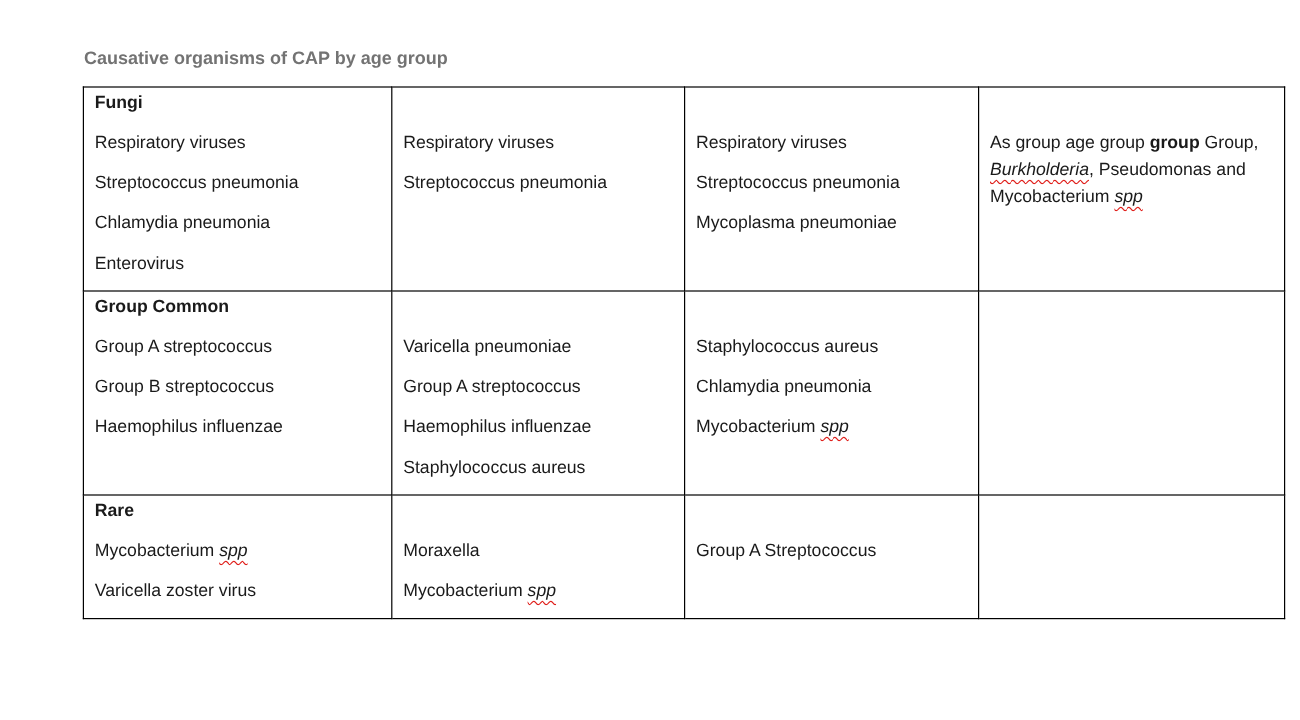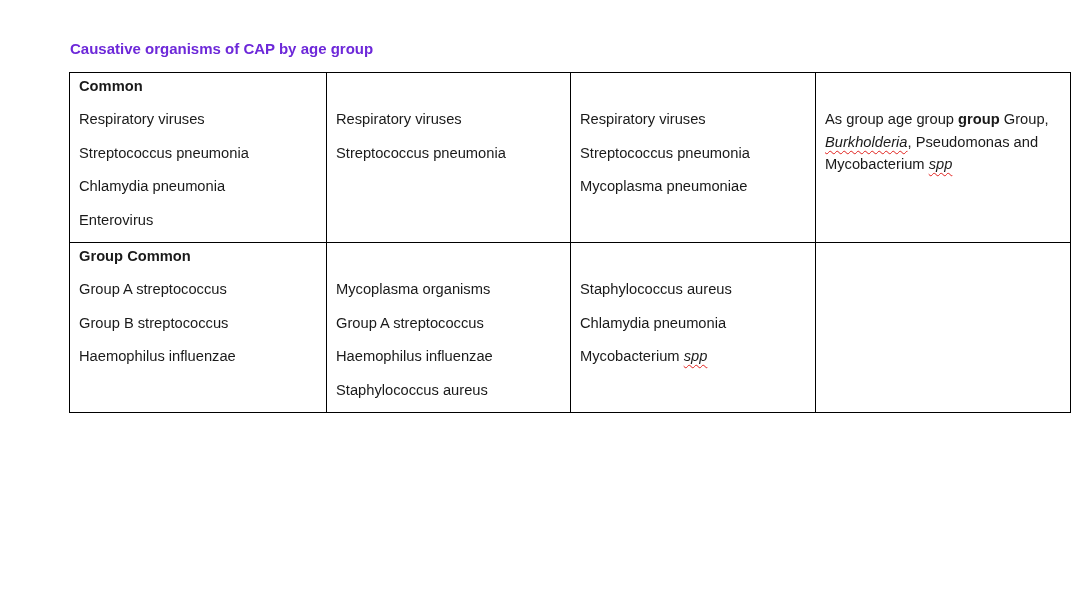--- a/index.html
+++ b/index.html
@@ -15,21 +15,21 @@
     overflow: hidden;
     font-family: "Liberation Sans", sans-serif;
     color: #1a1a1a;
   }
   .doc-title {
     position: absolute;
     left: 70px;
     top: 40px;
     font-size: 15px;
     font-weight: bold;
-    color: #6d28d9;
+    color: #737373;
     white-space: nowrap;
   }
   table.cap-table {
     position: absolute;
     left: 69px;
     top: 72px;
     border-collapse: collapse;
     table-layout: fixed;
     width: 1001px;
   }
@@ -85,21 +85,21 @@
       <col class="col-1">
         <col class="col-2">
         <col class="col-3">
         <col class="col-4">
     </colgroup>
 
     <tbody>
 
     <tr class="row-common">
       <td>
-        <p class="item bold">Common</p>
+        <p class="item bold">Fungi</p>
         <p class="item">Respiratory viruses</p>
         <p class="item">Streptococcus pneumonia</p>
         <p class="item">Chlamydia pneumonia</p>
         <p class="item">Enterovirus</p>
       </td>
       <td>
         <p class="item"></p>
         <p class="item">Respiratory viruses</p>
         <p class="item">Streptococcus pneumonia</p>
       </td>
@@ -117,30 +117,47 @@
 
     <tr class="row-less-common">
       <td>
         <p class="item bold">Group Common</p>
         <p class="item">Group A streptococcus</p>
         <p class="item">Group B streptococcus</p>
         <p class="item">Haemophilus influenzae</p>
       </td>
       <td>
         <p class="item"></p>
-        <p class="item">Mycoplasma organisms</p>
+        <p class="item">Varicella pneumoniae</p>
         <p class="item">Group A streptococcus</p>
         <p class="item">Haemophilus influenzae</p>
         <p class="item">Staphylococcus aureus</p>
       </td>
       <td>
         <p class="item"></p>
         <p class="item">Staphylococcus aureus</p>
         <p class="item">Chlamydia pneumonia</p>
         <p class="item"><span>Mycobacterium </span><span class="squiggle">spp</span></p>
       </td>
       <td></td>
     </tr>
 
+    <tr class="row-rare">
+      <td>
+        <p class="item bold">Rare</p>
+        <p class="item"><span>Mycobacterium </span><span class="squiggle">spp</span></p>
+        <p class="item">Varicella zoster virus</p>
+      </td>
+      <td>
+        <p class="item"></p>
+        <p class="item">Moraxella</p>
+        <p class="item"><span>Mycobacterium </span><span class="squiggle">spp</span></p>
+      </td>
+      <td>
+        <p class="item"></p>
+        <p class="item">Group A Streptococcus</p>
+      </td>
+      <td></td>
+    </tr>
 
   </tbody>
     </table>
 </div>
 
 </body></html>

